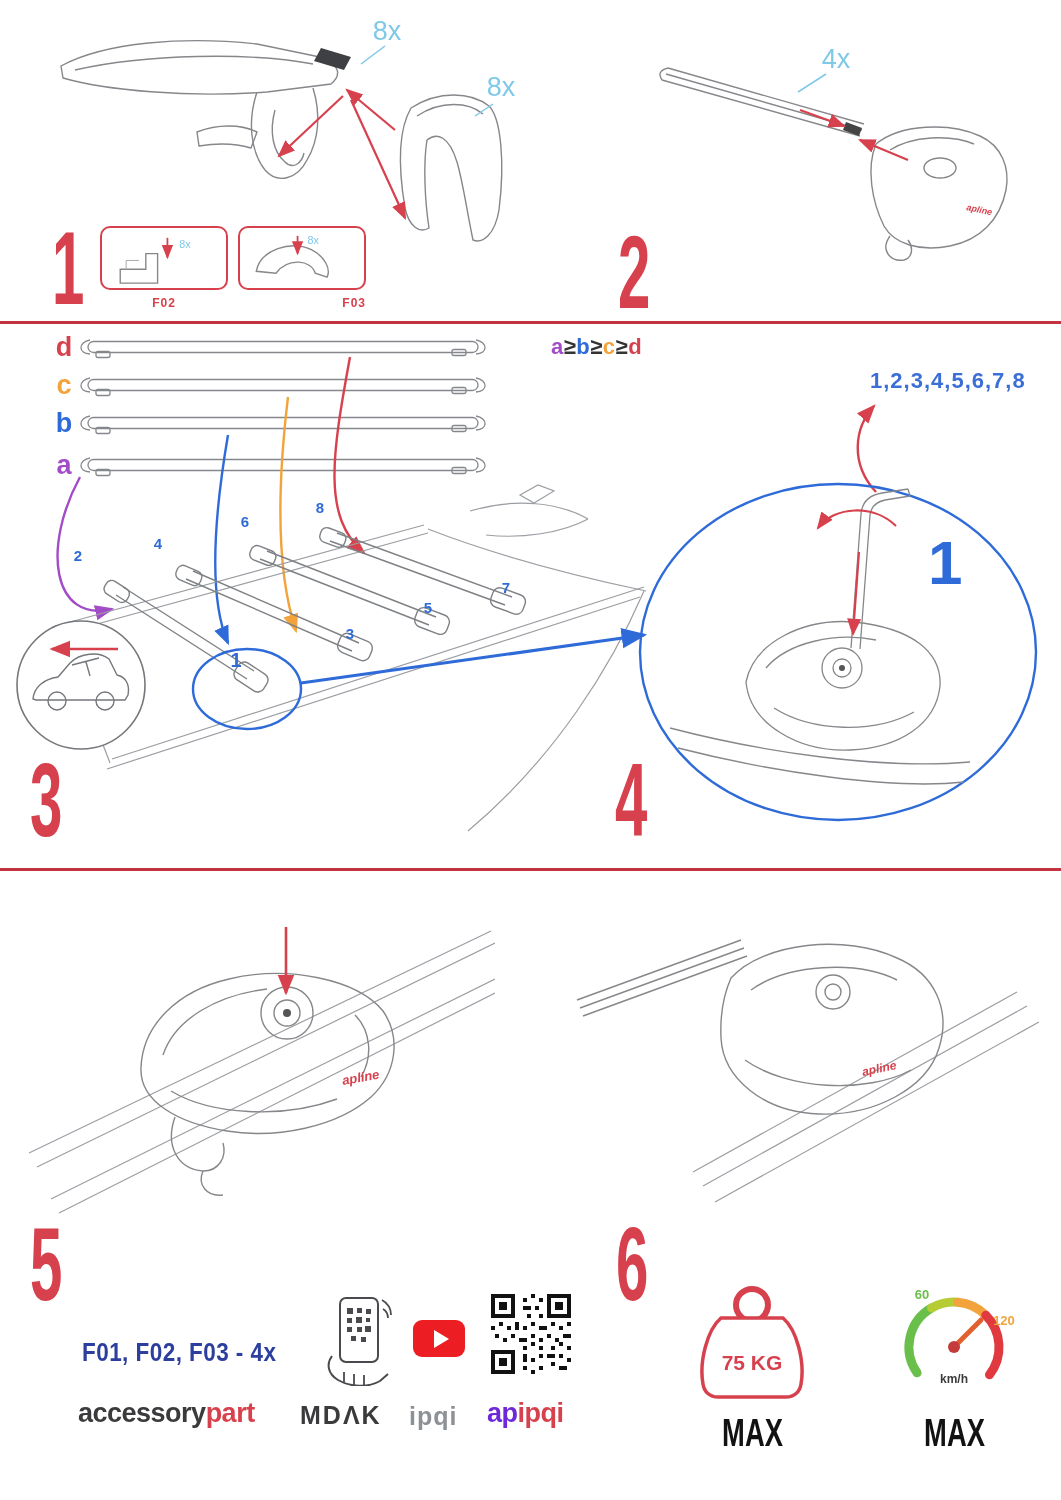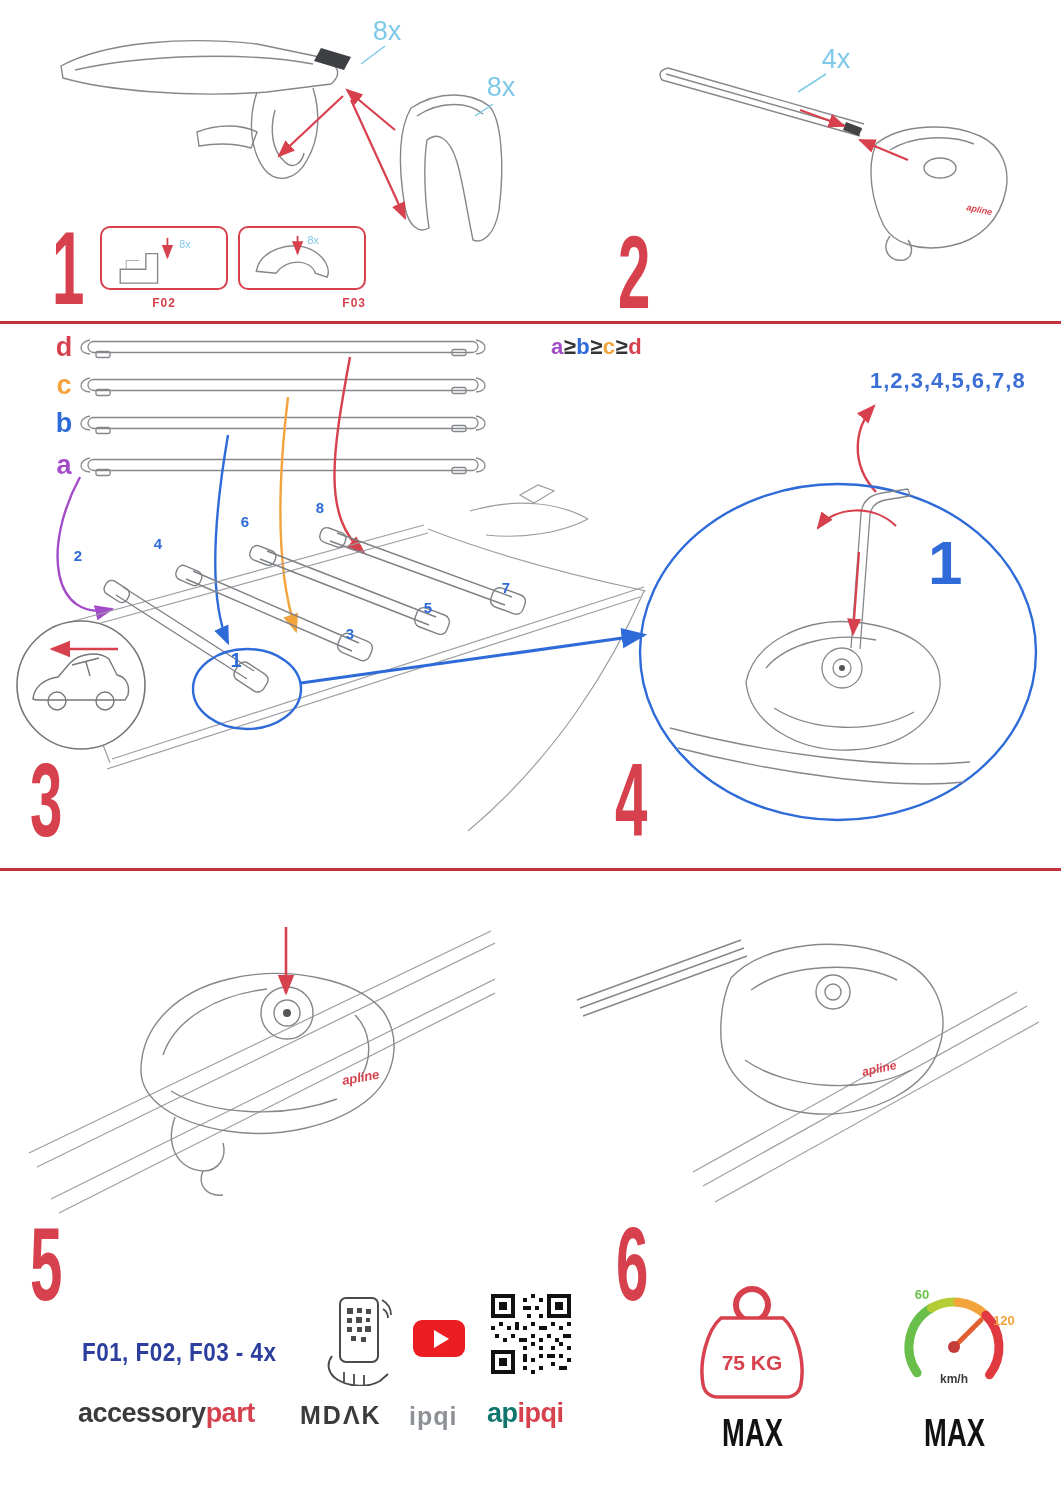--- a/index.html
+++ b/index.html
@@ -329,21 +329,21 @@
                M80,68h4v4h-4z"></path>
     </g>
   </svg>
 
   <div class="abs brand" style="left:78px;top:1398px;">
     <span>accessory</span><span class="red">part</span>
   </div>
   <div class="abs brand-mid" style="left:300px;top:1401px;">MDΛK</div>
   <div class="abs brand-gray" style="left:409px;top:1402px;">ipqi</div>
   <div class="abs brand" style="left:487px;top:1398px;">
-    <span style="color:#0f766e;">ap</span><span class="red">ipqi</span>
+    <span style="color:#6d28d9;">ap</span><span class="red">ipqi</span>
   </div>
 
   <div class="abs step-num" style="left:616px;top:1222px;">6</div>
 
   <svg class="abs" style="left:565px;top:878px;" width="480" height="340" viewBox="0 0 480 340">
     <g stroke="#9b9ea3" stroke-width="1.2" fill="none">
       <path d="M128,294 L452,114 M138,308 L462,128 M150,324 L474,144"></path>
     </g>
     <g stroke="#85878b" stroke-width="1.4" fill="none">
       <path d="M12,122 L176,62 M18,138 L182,78 M15,130 L179,70"></path>

